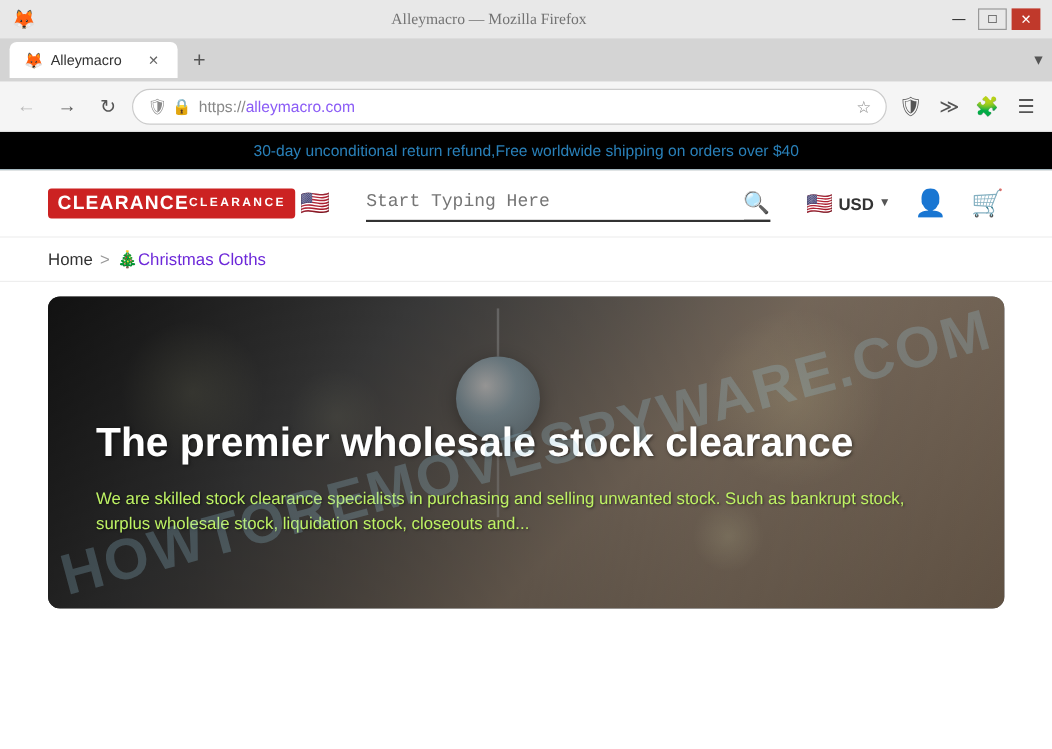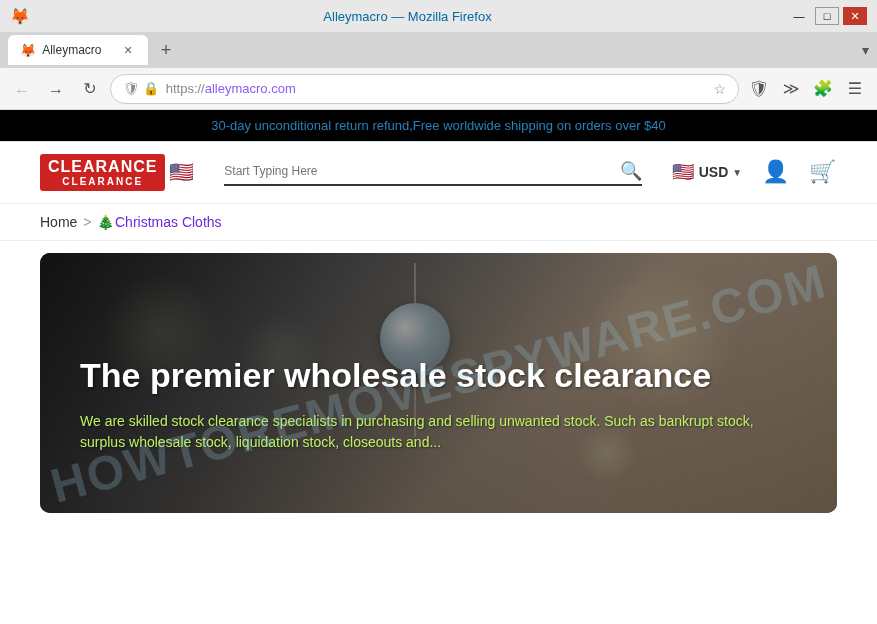--- a/index.html
+++ b/index.html
@@ -6,21 +6,21 @@
     body { width: 877px; height: 624px; font-family: Arial, sans-serif; overflow: hidden; background: #fff; }
 
     
     .browser-chrome { background: #e8e8e8; width: 100%; }
     .title-bar {
       display: flex; align-items: center; justify-content: space-between;
       height: 32px; background: #e8e8e8; padding: 0 10px;
     }
     .title-bar-left { display: flex; align-items: center; gap: 8px; }
     .firefox-icon { width: 18px; height: 18px; font-size: 16px; }
-    .title-text { font-size: 13px; color: #0369a1; flex: 1; text-align: center; }
+    .title-text { font-size: 13px; color: #737373; flex: 1; text-align: center; font-family: Liberation Serif, serif; }
     .window-controls { display: flex; gap: 4px; }
     .win-btn {
       width: 24px; height: 18px; display: flex; align-items: center; justify-content: center;
       font-size: 11px; cursor: pointer; border: none; background: transparent;
     }
     .win-btn.minimize { background: transparent; }
     .win-btn.maximize { background: transparent; border: 1px solid #999; }
     .win-btn.close { background: #c0392b; color: white; }
 
     
@@ -83,33 +83,33 @@
     }
 
     
     .site-header {
       display: flex; align-items: center; padding: 12px 40px;
       border-bottom: 1px solid #eee; background: #fff;
     }
     .logo { display: flex; align-items: center; cursor: pointer; }
     .logo-box {
       background: #cc2222; color: white; font-weight: bold; font-size: 14px;
-      padding: 4px 8px; border-radius: 3px; display: flex; flex-direction: column;
+      padding: 4px 8px; border-radius: 3px; display: flex; 
       align-items: center; line-height: 1.1;
     }
     .logo-clearance { font-size: 16px; letter-spacing: 1px; }
     .logo-warehouse { font-size: 10px; letter-spacing: 2px; }
     .logo-flag { font-size: 20px; margin-left: 4px; }
     .search-bar {
       flex: 1; display: flex; align-items: center; margin: 0 30px;
       border-bottom: 2px solid #333;
     }
     .search-input {
-      flex: 1; border: none; outline: none; font-size: 12px;
-      color: #a16207; padding: 6px 0;
+      flex: 1; border: none; outline: none; font-size: 15px;
+      color: #a16207; padding: 6px 0; font-family: Liberation Mono, monospace;
     }
     .search-icon { font-size: 18px; color: #333; cursor: pointer; }
     .header-right { display: flex; align-items: center; gap: 20px; }
     .currency-selector {
       display: flex; align-items: center; gap: 4px; cursor: pointer;
       font-size: 14px; font-weight: bold; color: #333;
     }
     .flag-img { font-size: 18px; }
     .currency-arrow { font-size: 10px; color: #555; }
     .user-icon { font-size: 22px; color: #333; cursor: pointer; }

